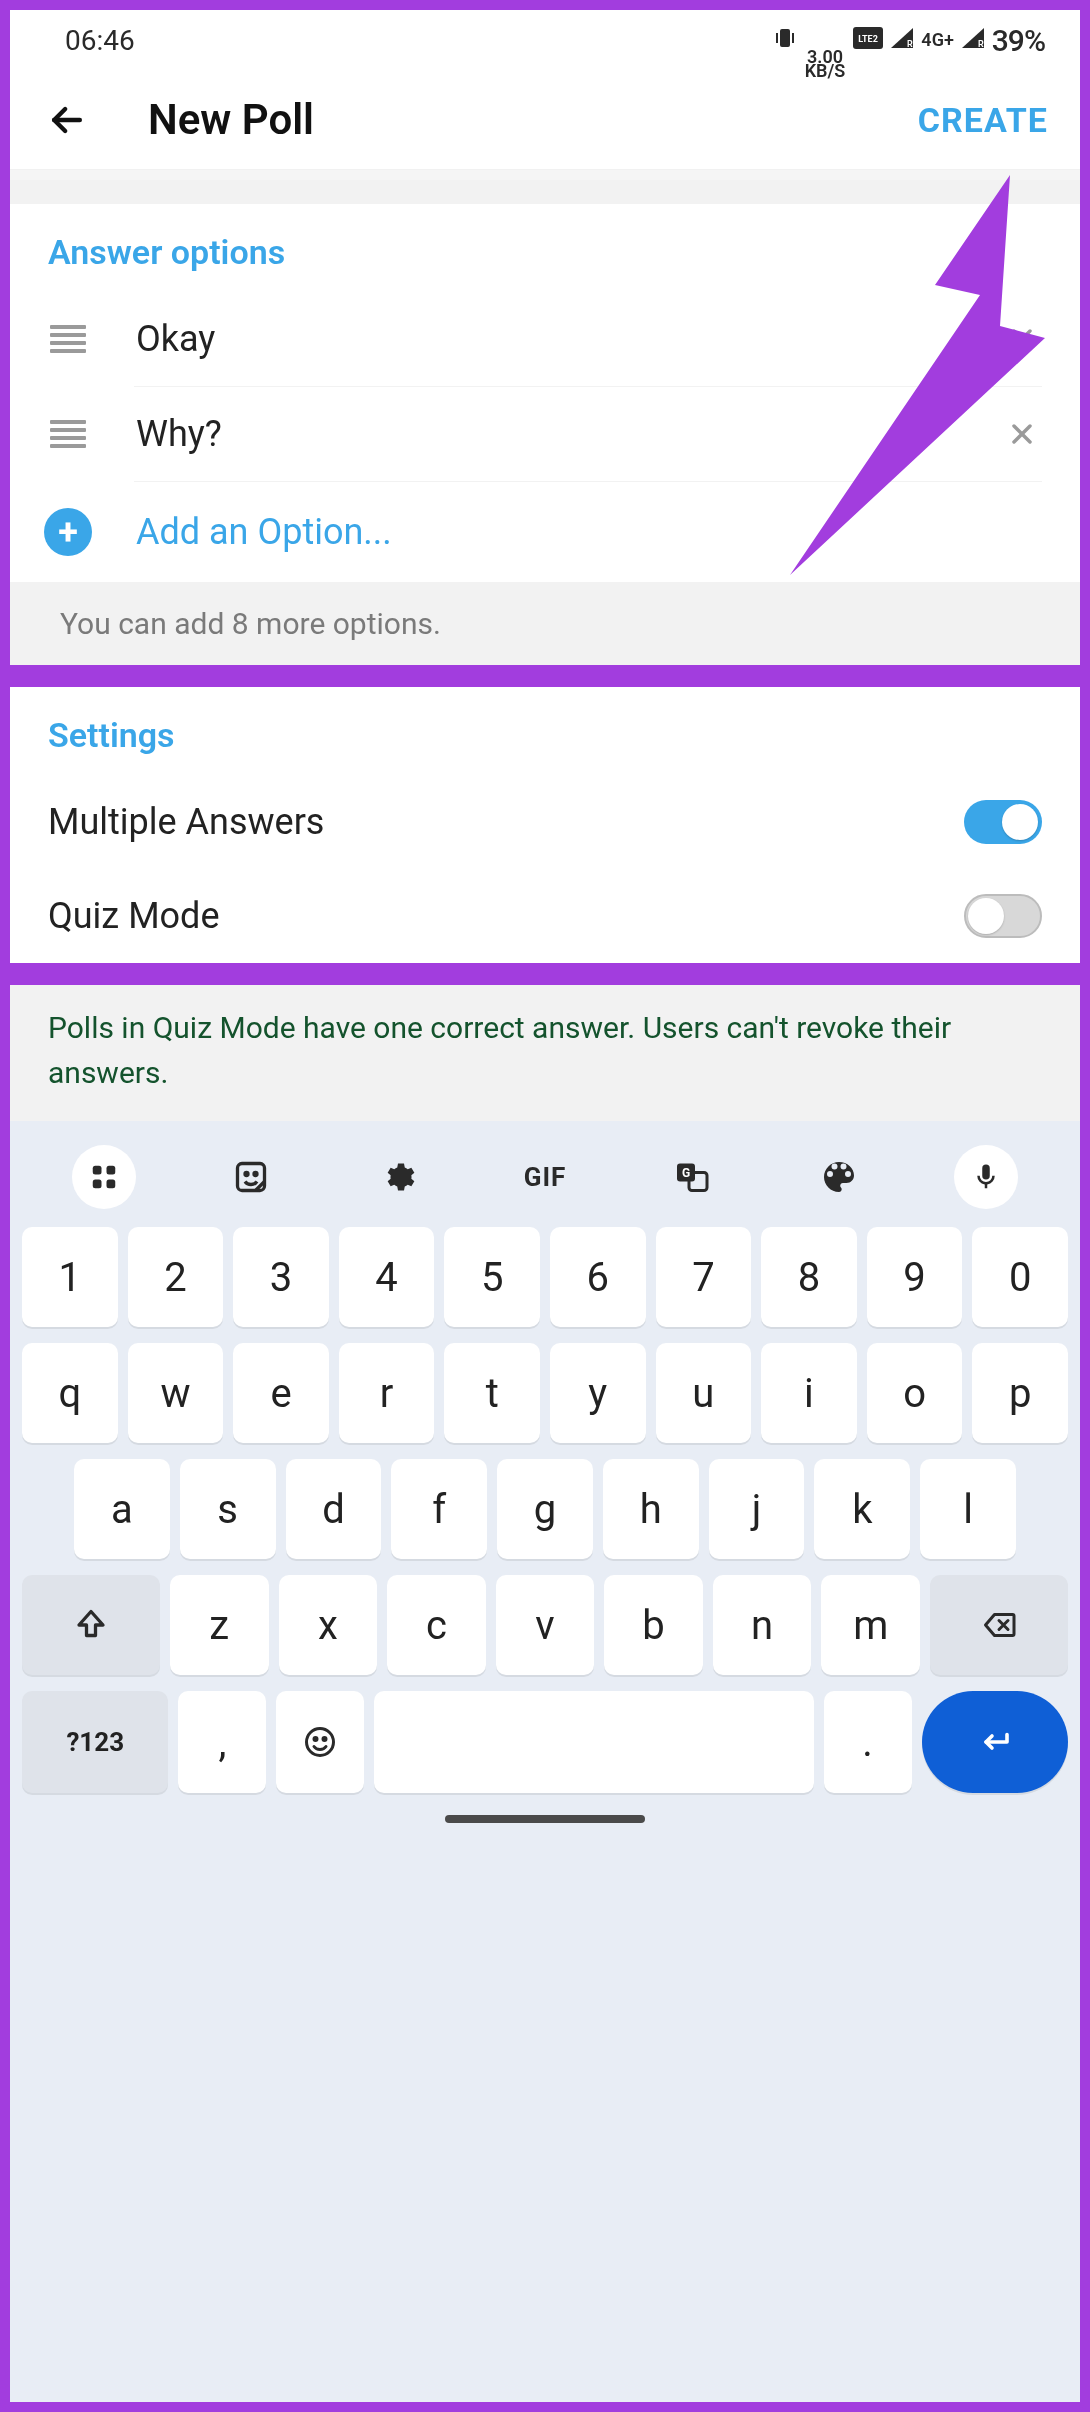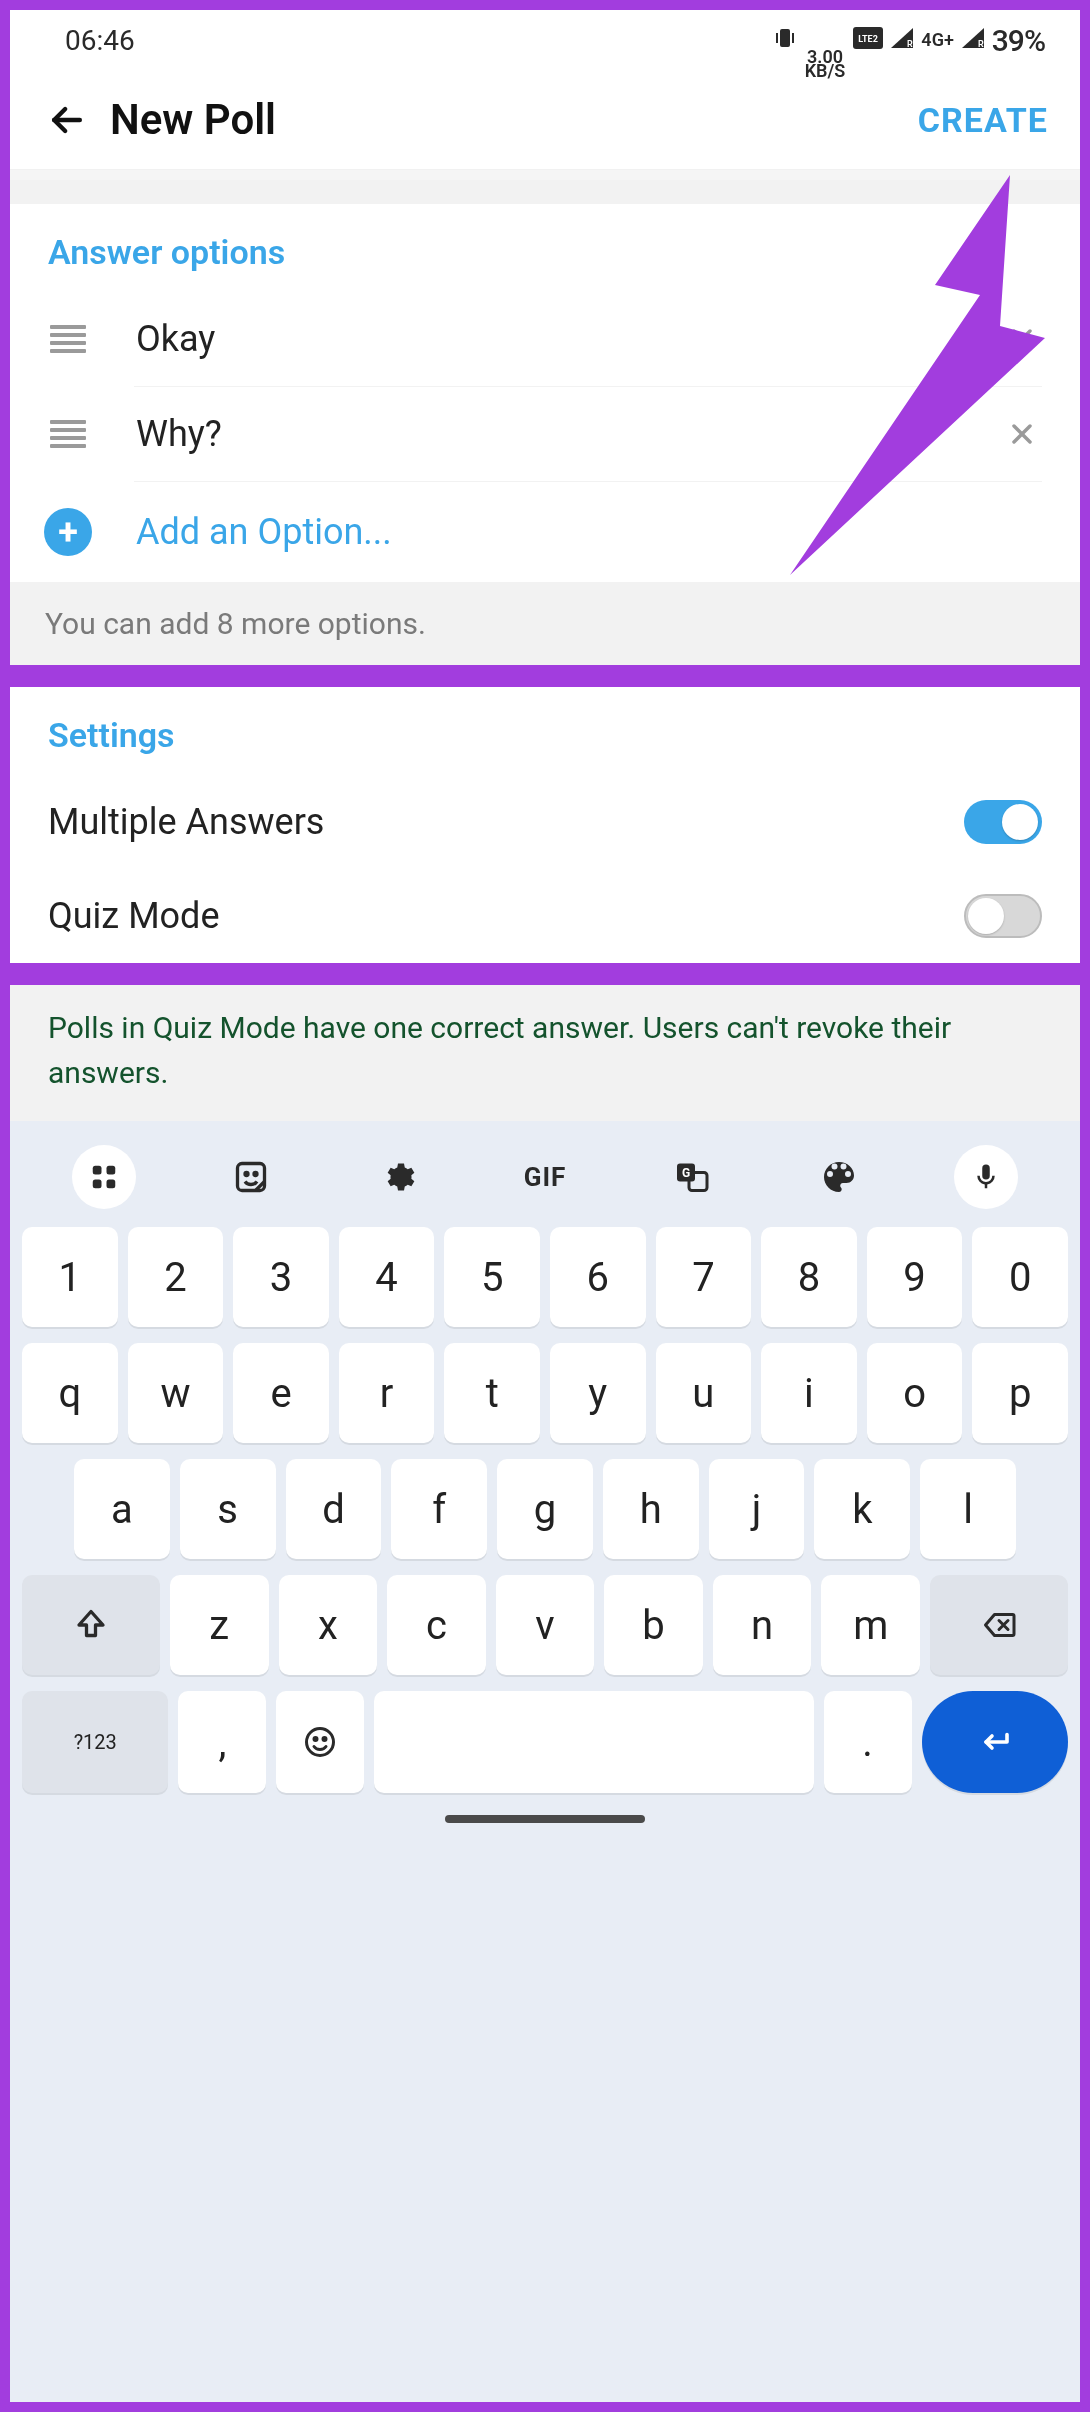--- a/index.html
+++ b/index.html
@@ -45,21 +45,21 @@
     height: 100px;
     display: flex;
     align-items: center;
     padding: 0 32px;
     border-bottom: 1px solid #f1f1f1;
   }
   .app-bar .back { width: 50px; height: 50px; display:flex; align-items:center; justify-content:center; }
   .app-bar .title {
     font-size: 42px;
     font-weight: 600;
-    margin-left: 18px;
+    margin-left: 56px;
     color: #111;
     flex: 1;
   }
   .app-bar .create {
     font-size: 34px;
     font-weight: 700;
     color: #3aa6e8;
     letter-spacing: 1px;
   }
 
@@ -111,21 +111,21 @@
     font-size: 36px;
     color: #3aa6e8;
     margin-left: 44px;
   }
 
   
   .hint-bar {
     background: #f2f2f2;
     color: #7a7a7a;
     font-size: 30px;
-    padding: 24px 35px;
+    padding: 24px 50px;
   }
 
   
   .settings-row {
     display:flex; align-items:center; justify-content:space-between;
     height: 94px;
     text-align: center;
   }
   .settings-label { font-size: 36px; color: #222; }
   .toggle {
@@ -179,21 +179,21 @@
     flex:1; height: 100px;
     display:flex; align-items:center; justify-content:center;
     font-size: 40px; color:#222;
     box-shadow: 0 2px 0 rgba(0,0,0,0.08);
   }
   .key.letter { font-size: 40px; }
   .kb-row.letters2 { padding: 0 52px 0 52px; }
   .key.shift { background:#dfe3ea; flex:1.4; }
   .key.bksp { background:#dfe3ea; flex:1.4; }
   .kb-row.bottom .key { height: 102px; }
-  .key.num { background:#dfe3ea; flex:1.5; font-size:20px; font-weight:400; }
+  .key.num { background:#dfe3ea; flex:1.5; font-size:26px; font-weight:700; }
   .key.comma { flex:0.9; background:#fff; }
   .key.emoji { flex:0.9; }
   .key.space { flex:4.5; }
   .key.period { flex:0.9; }
   .key.enter { flex:1.5; background:#0f5fd6; border-radius:56px; }
   .key.enter svg path { stroke:#fff; }
 
   .nav-bar {
     display:flex; justify-content:center; align-items:center;
     padding-top: 6px;

